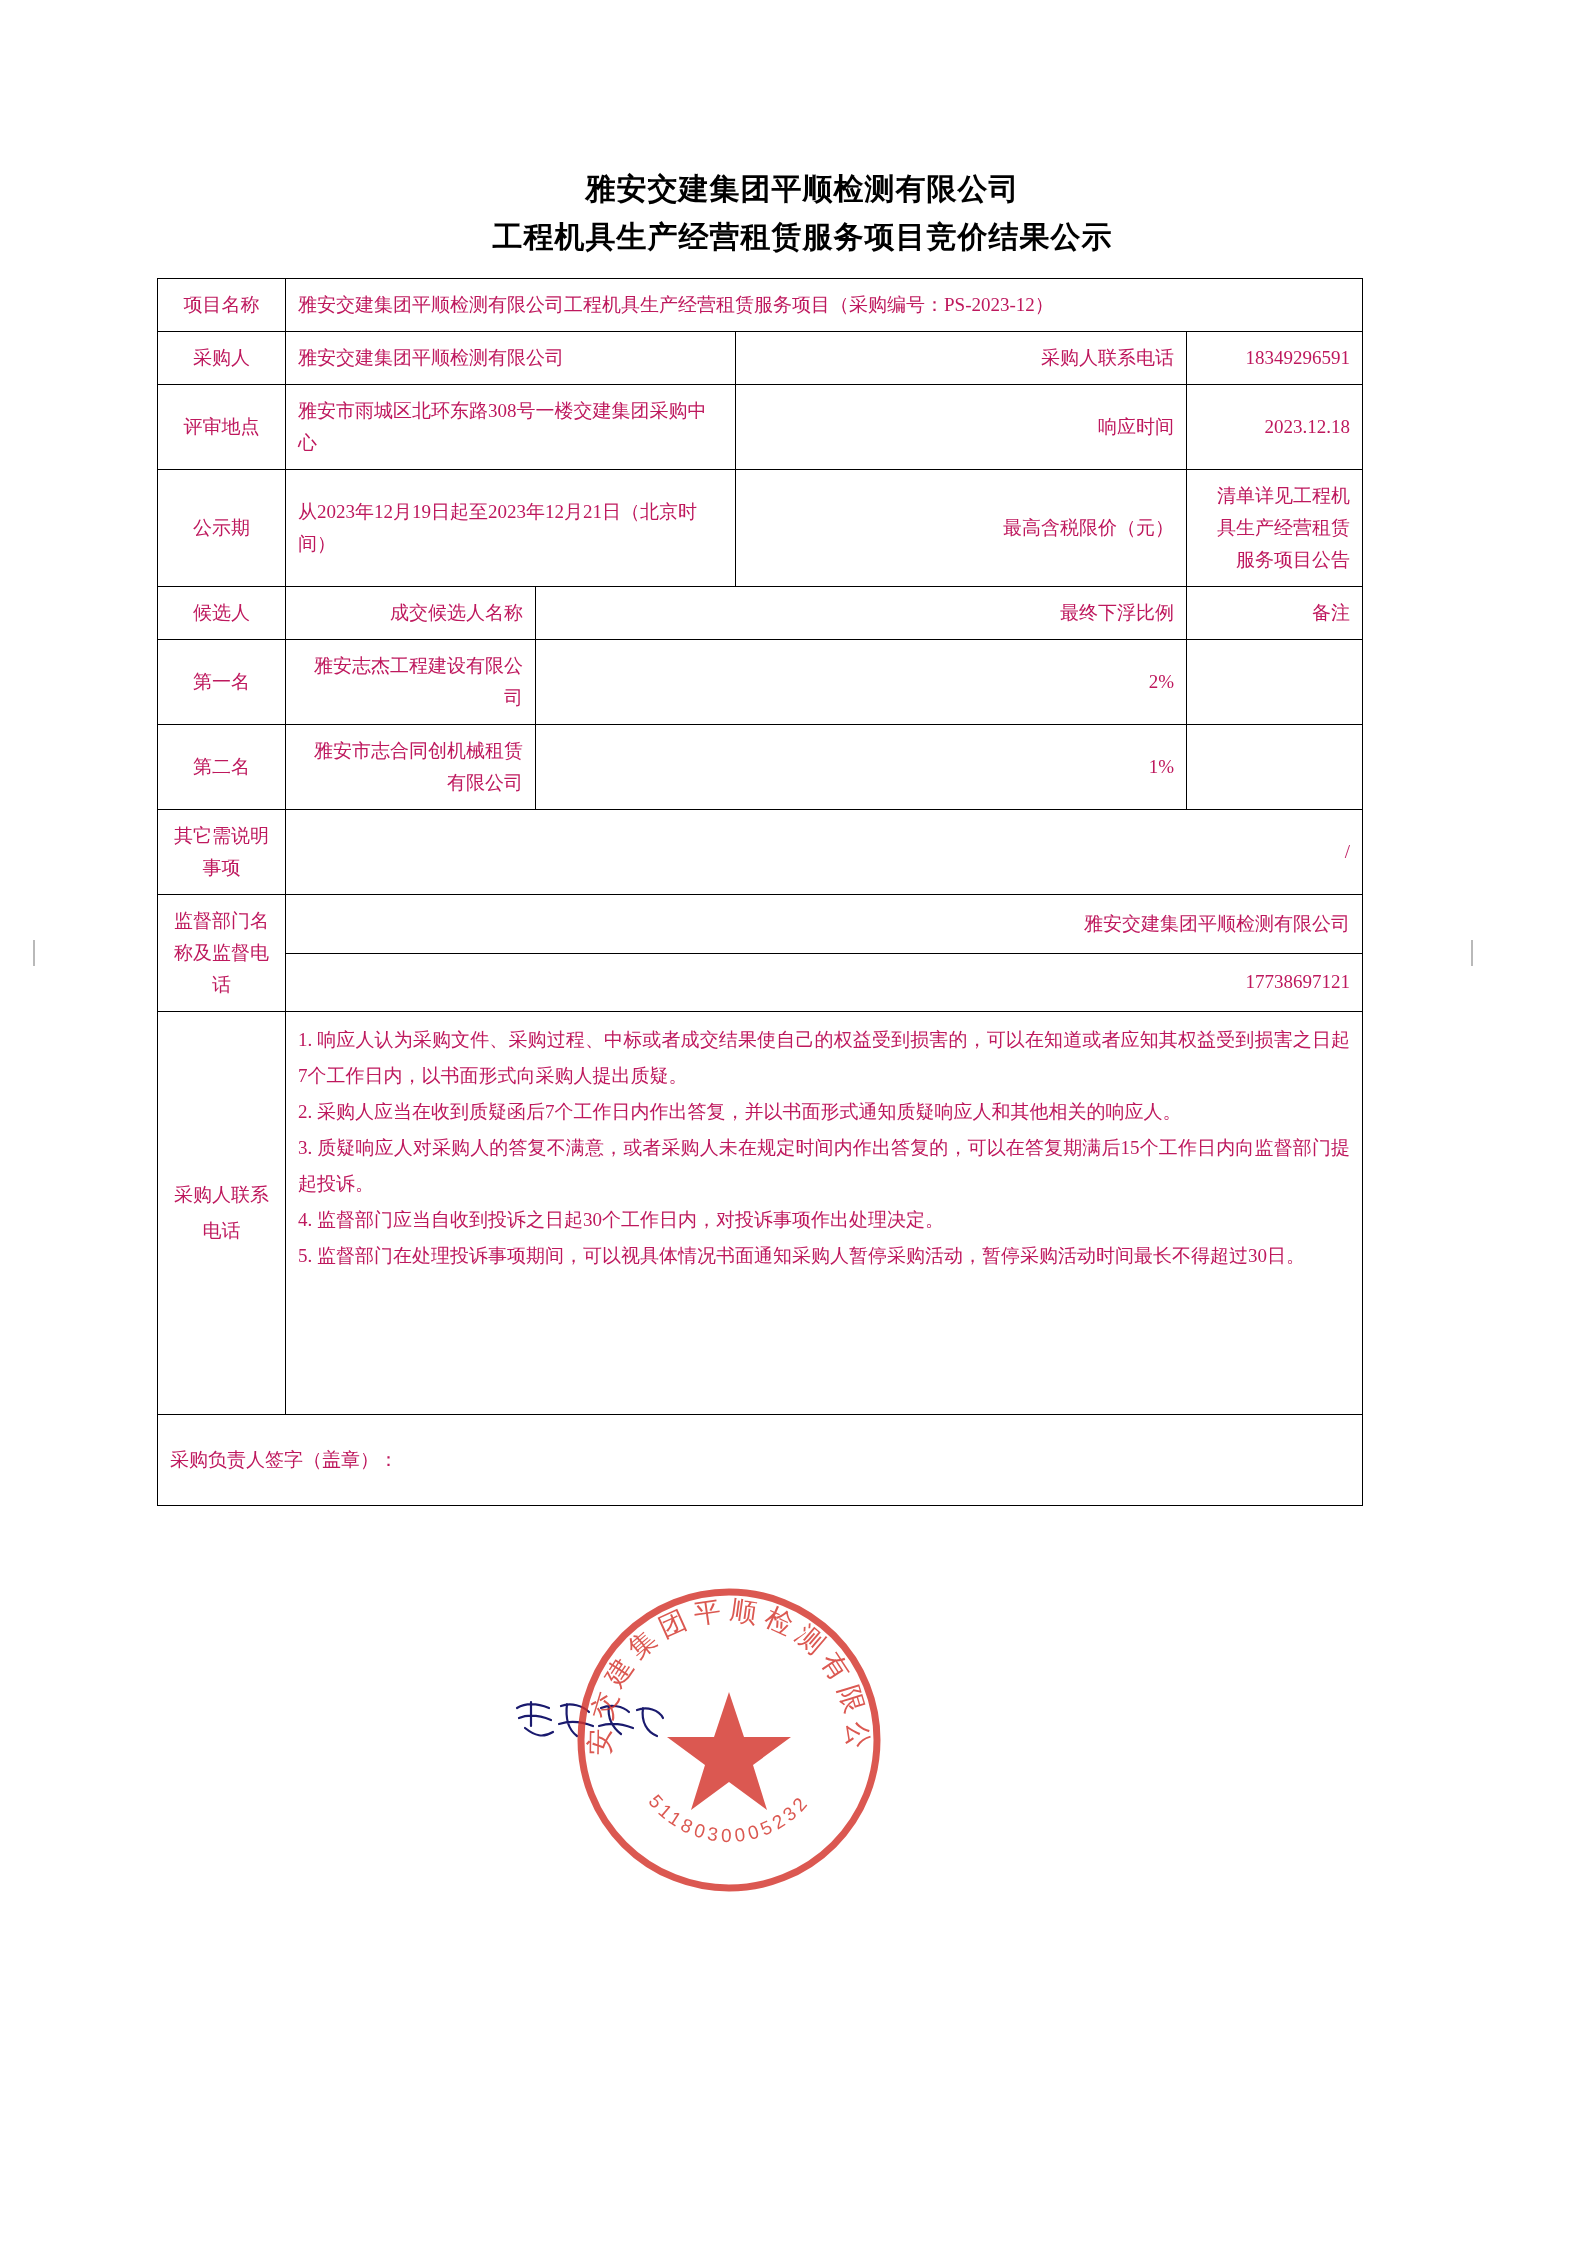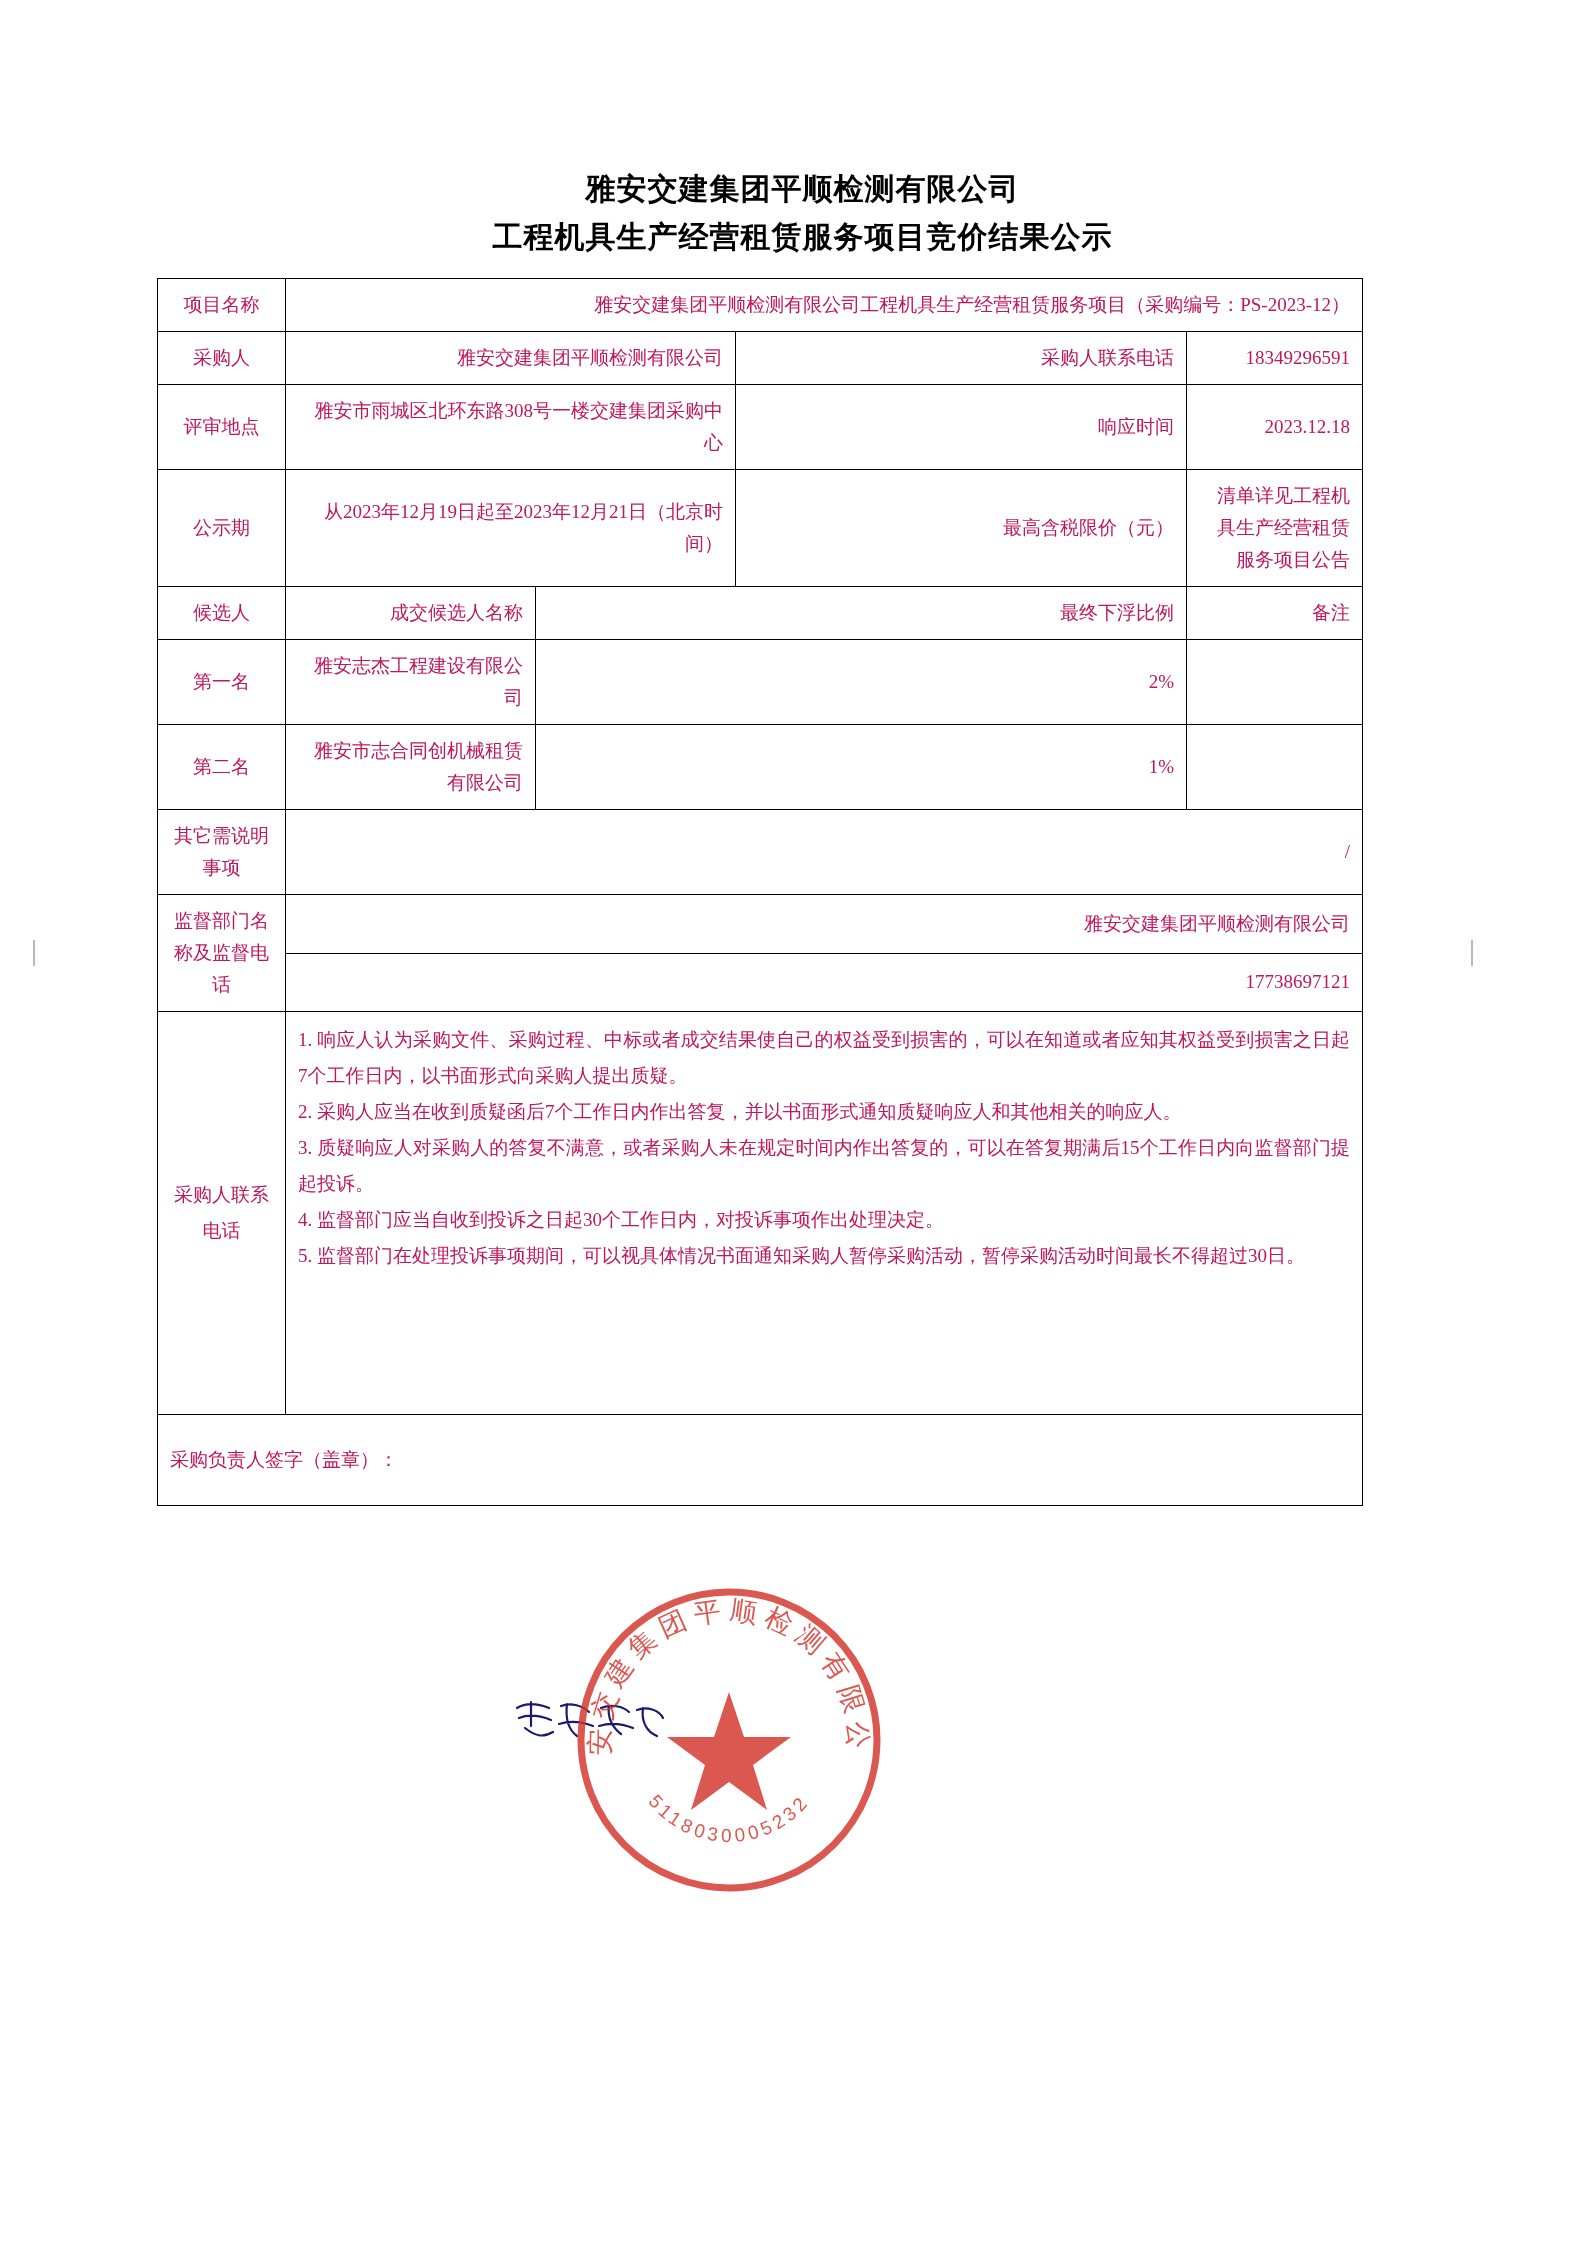--- a/index.html
+++ b/index.html
@@ -49,21 +49,21 @@
     font-size: 19px;
     line-height: 32px;
     vertical-align: middle;
     color: #be185d;
   }
   .lbl {
     text-align: center;
     width: 128px;
   }
   .ctr { text-align: right; }
-  .lft { text-align: right; }
+  .lft { text-align: left; }
   .tall { height: 84px; }
   .notes td {
     line-height: 36px;
     font-size: 19px;
   }
   .notes-body {
     padding: 28px 22px 28px 26px;
   }
   .notes-body p {
     margin: 0;

